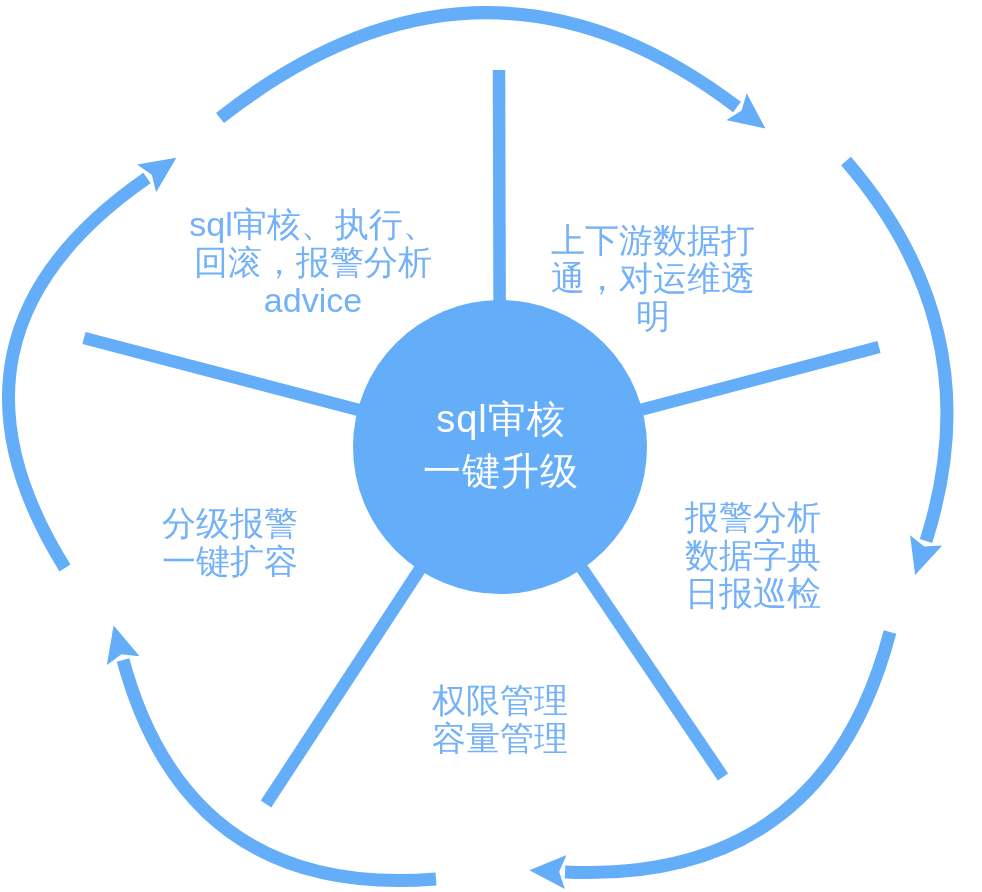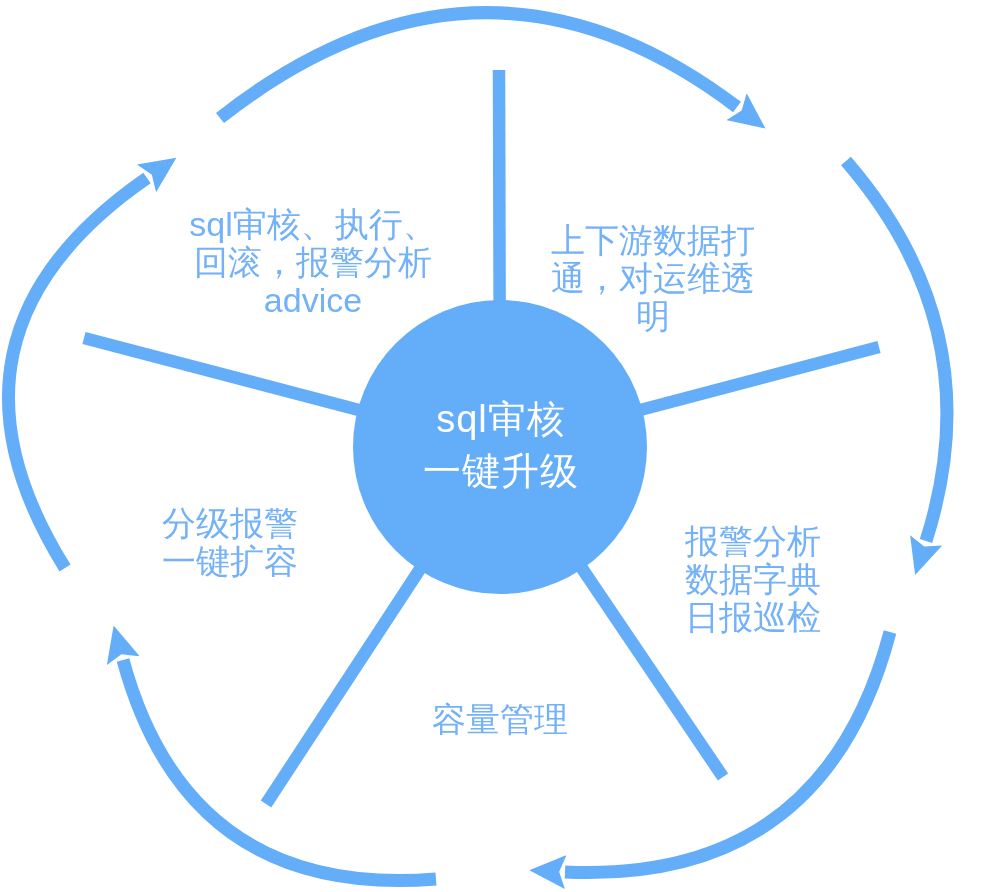--- a/index.html
+++ b/index.html
@@ -30,21 +30,21 @@
     transform: translate(-50%, -50%);
     text-align: center;
     color: var(--label-text, #73b1f8);
     font-size: 34px;
     line-height: 38px;
     white-space: nowrap;
     font-weight: 400;
   }
   .label-sql        { left: 313px; top: 262px; }
   .label-upstream   { left: 653px; top: 270px; margin-top: 8px; }
-  .label-alert      { left: 753px; top: 555px; margin-top: 24px; }
+  .label-alert      { left: 753px; top: 555px; }
   .label-permission { left: 500px; top: 719px; }
   .label-resource   { left: 230px; top: 542px; }
   .center-label {
     position: absolute;
     left: 501px; top: 445px;
     transform: translate(-50%, -50%);
     text-align: center;
     color: var(--center-text, #ffffff);
     font-size: 38px;
     line-height: 52px;
@@ -101,20 +101,21 @@
     <div>明</div>
   </div>
 
   <div class="label label-alert">
     <div>报警分析</div>
     <div>数据字典</div>
     <div>日报巡检</div>
   </div>
 
   <div class="label label-permission">
+    <div>权限管理</div>
     <div>容量管理</div>
   </div>
 
   <div class="label label-resource">
     <div>分级报警</div>
     <div>一键扩容</div>
   </div>
 
 </div>
 

